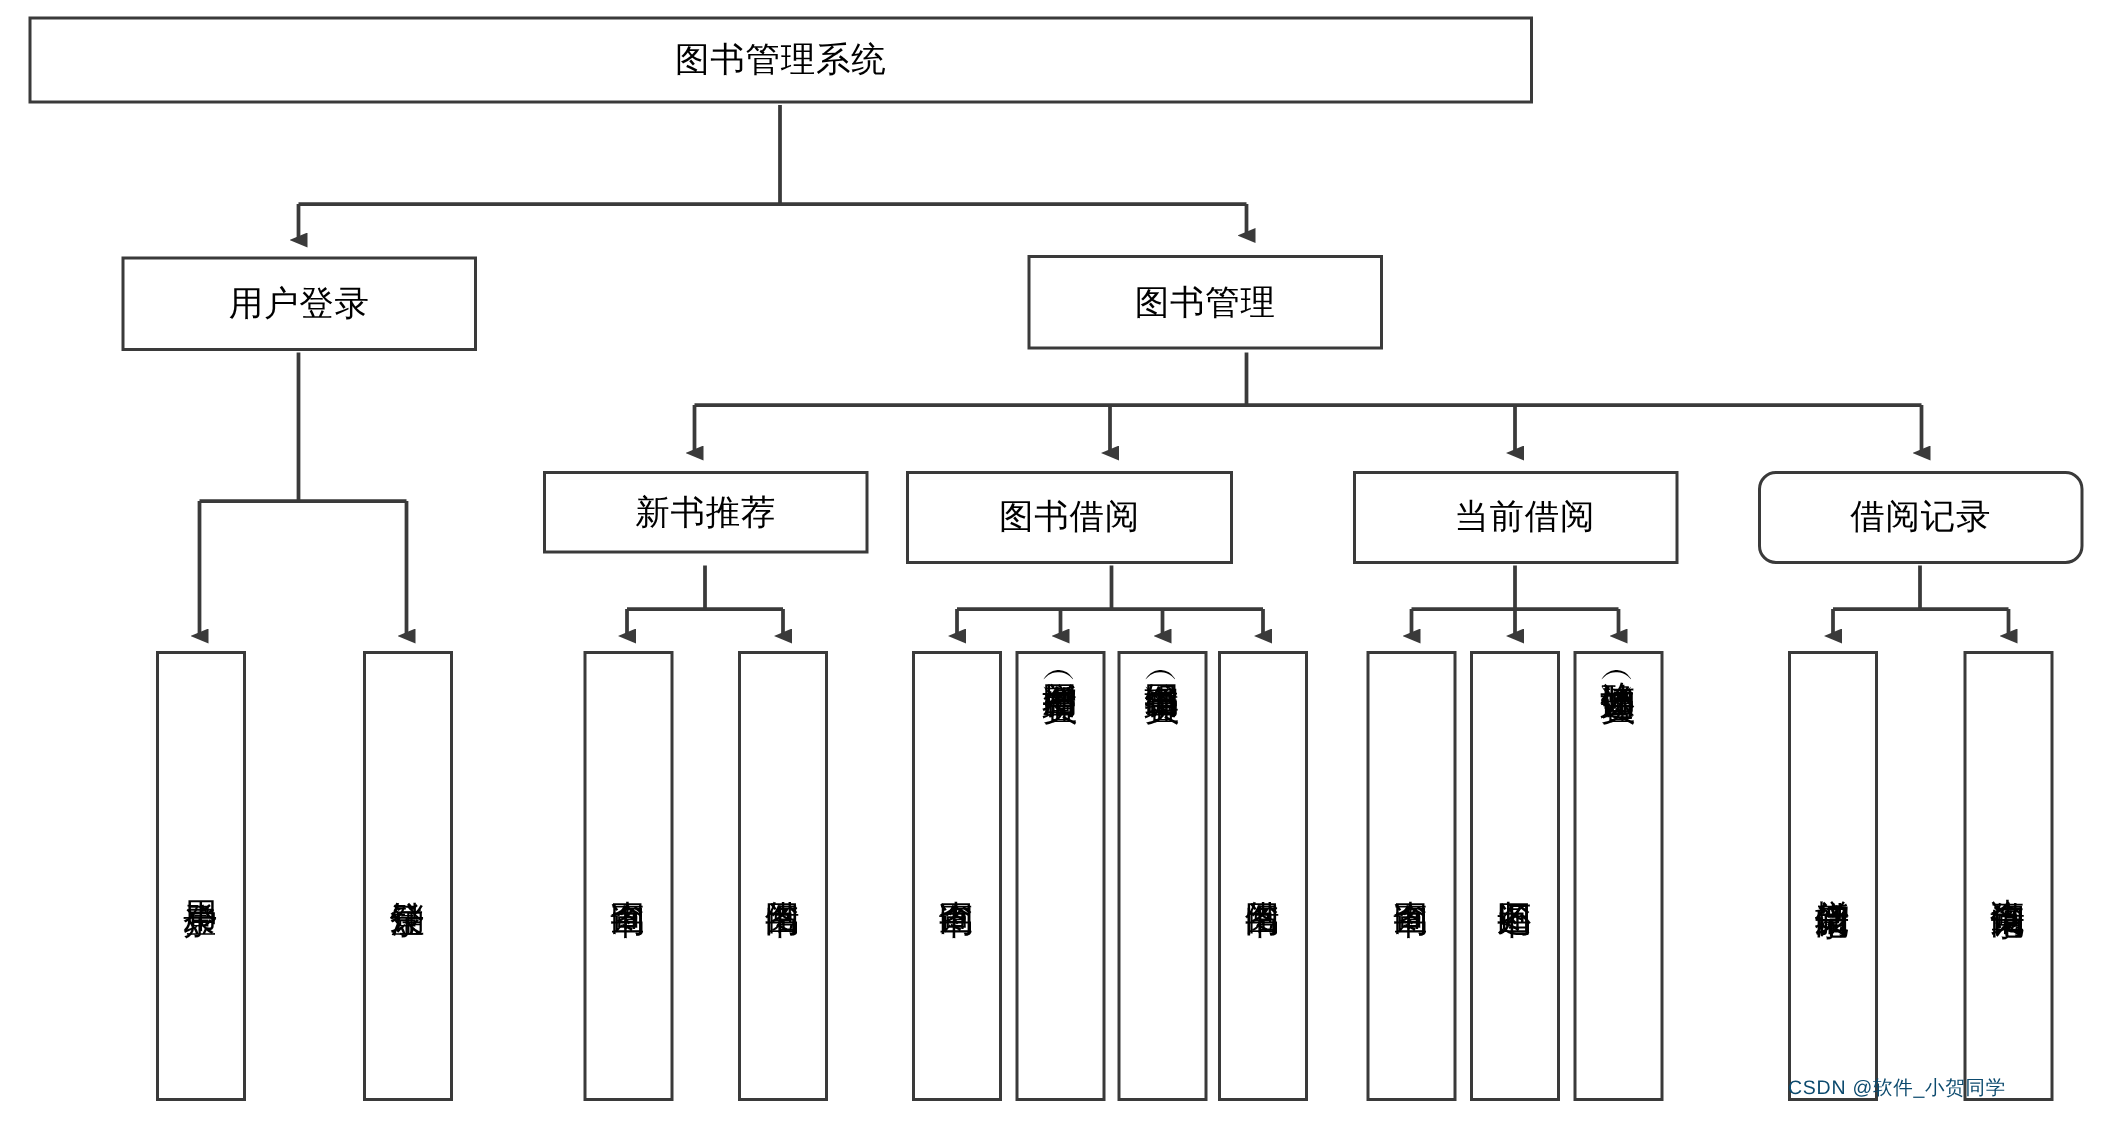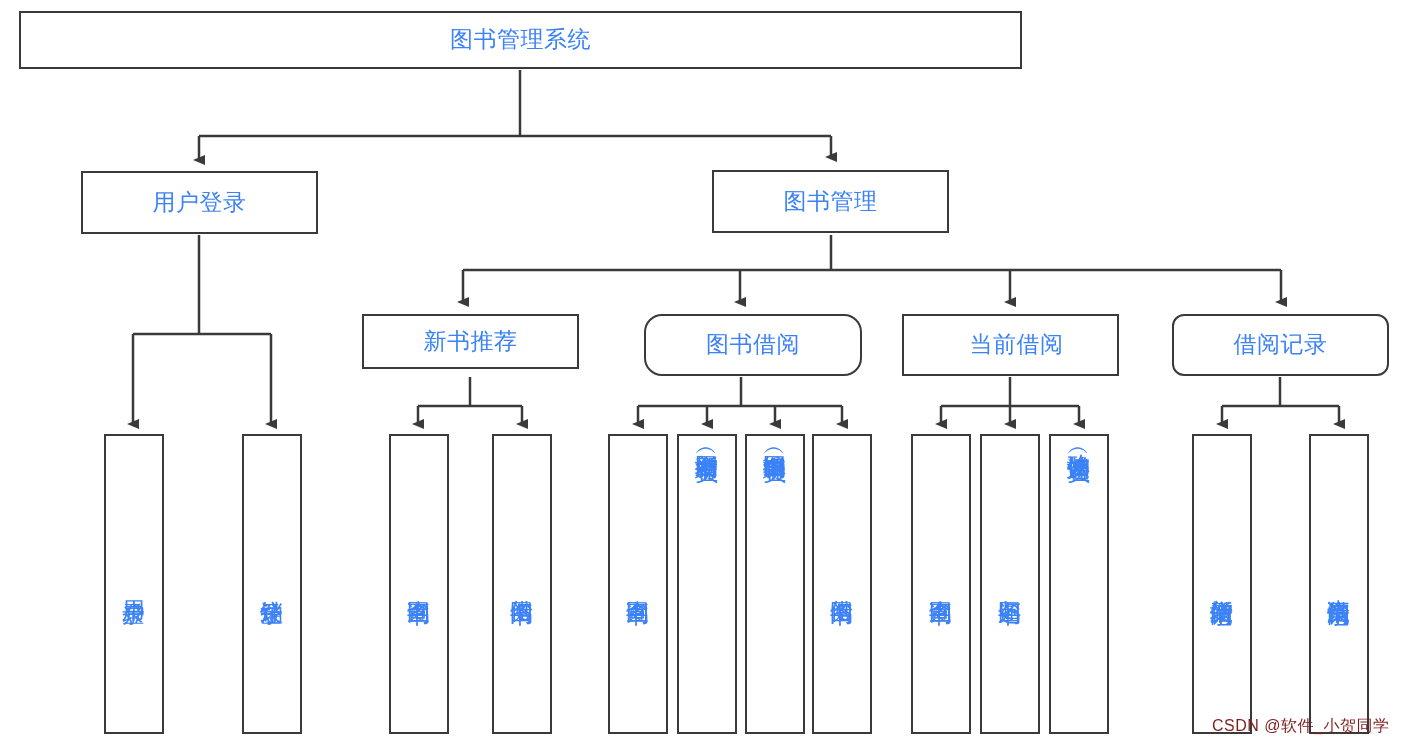--- a/index.html
+++ b/index.html
@@ -26,21 +26,21 @@
     pointer-events: none;
   }
   .node {
     position: absolute;
     box-sizing: border-box;
     border: 2px solid #3a3a3a;
     background: #ffffff;
     display: flex;
     align-items: center;
     justify-content: center;
-    color: #3b82f6;
+    color: #000000;
   }
   .node .lbl {
     text-align: center;
     line-height: 1.18;
     letter-spacing: 0.5px;
   }
   .node.horiz .lbl {
     font-size: 23px;
   }
   .node.root .lbl {
@@ -57,25 +57,24 @@
     font-size: 23px;
     line-height: 1.05;
     letter-spacing: 1px;
     white-space: nowrap;
   }
   .node.vert.mid {
     align-items: center;
   }
   .watermark {
     position: absolute;
-    font-size: 16px;
-    color: #7f1d1d;
+    font-size: 13px;
+    color: #0c4a6e;
     white-space: nowrap;
     letter-spacing: 0.5px;
-    margin-left: 20px;
   }
 </style>
 </head>
 <body>
 
 <div id="canvas">
 
   <svg class="edges" viewBox="0 0 1405 747">
     <defs>
       <marker id="arrow" markerWidth="12" markerHeight="12" refX="5" refY="6" orient="auto" markerUnits="userSpaceOnUse">
@@ -127,29 +126,29 @@
   </svg>
 
   <div class="node root horiz" style="left:19px; top:11px; width:1003px; height:58px;">
     <span class="lbl">图书管理系统</span>
   </div>
 
   <div class="node horiz" style="left:81px; top:171px; width:237px; height:63px;">
     <span class="lbl">用户登录</span>
   </div>
 
-  <div class="node horiz" style="left:712px; top:170px; width:237px; height:63px;">
+  <div class="node horiz" style="left:685px; top:170px; width:237px; height:63px;">
     <span class="lbl">图书管理</span>
   </div>
 
   <div class="node horiz" style="left:362px; top:314px; width:217px; height:55px;">
     <span class="lbl">新书推荐</span>
   </div>
 
-  <div class="node horiz" style="left:644px; top:314px; width:218px; height:62px;border-radius:18px;">
+  <div class="node horiz" style="left:604px; top:314px; width:218px; height:62px;">
     <span class="lbl">图书借阅</span>
   </div>
 
   <div class="node horiz" style="left:902px; top:314px; width:217px; height:62px;padding-left:12px;">
     <span class="lbl">当前借阅</span>
   </div>
 
   <div class="node horiz" style="left:1172px; top:314px; width:217px; height:62px;border-radius:12px;">
     <span class="lbl">借阅记录</span>
   </div>

